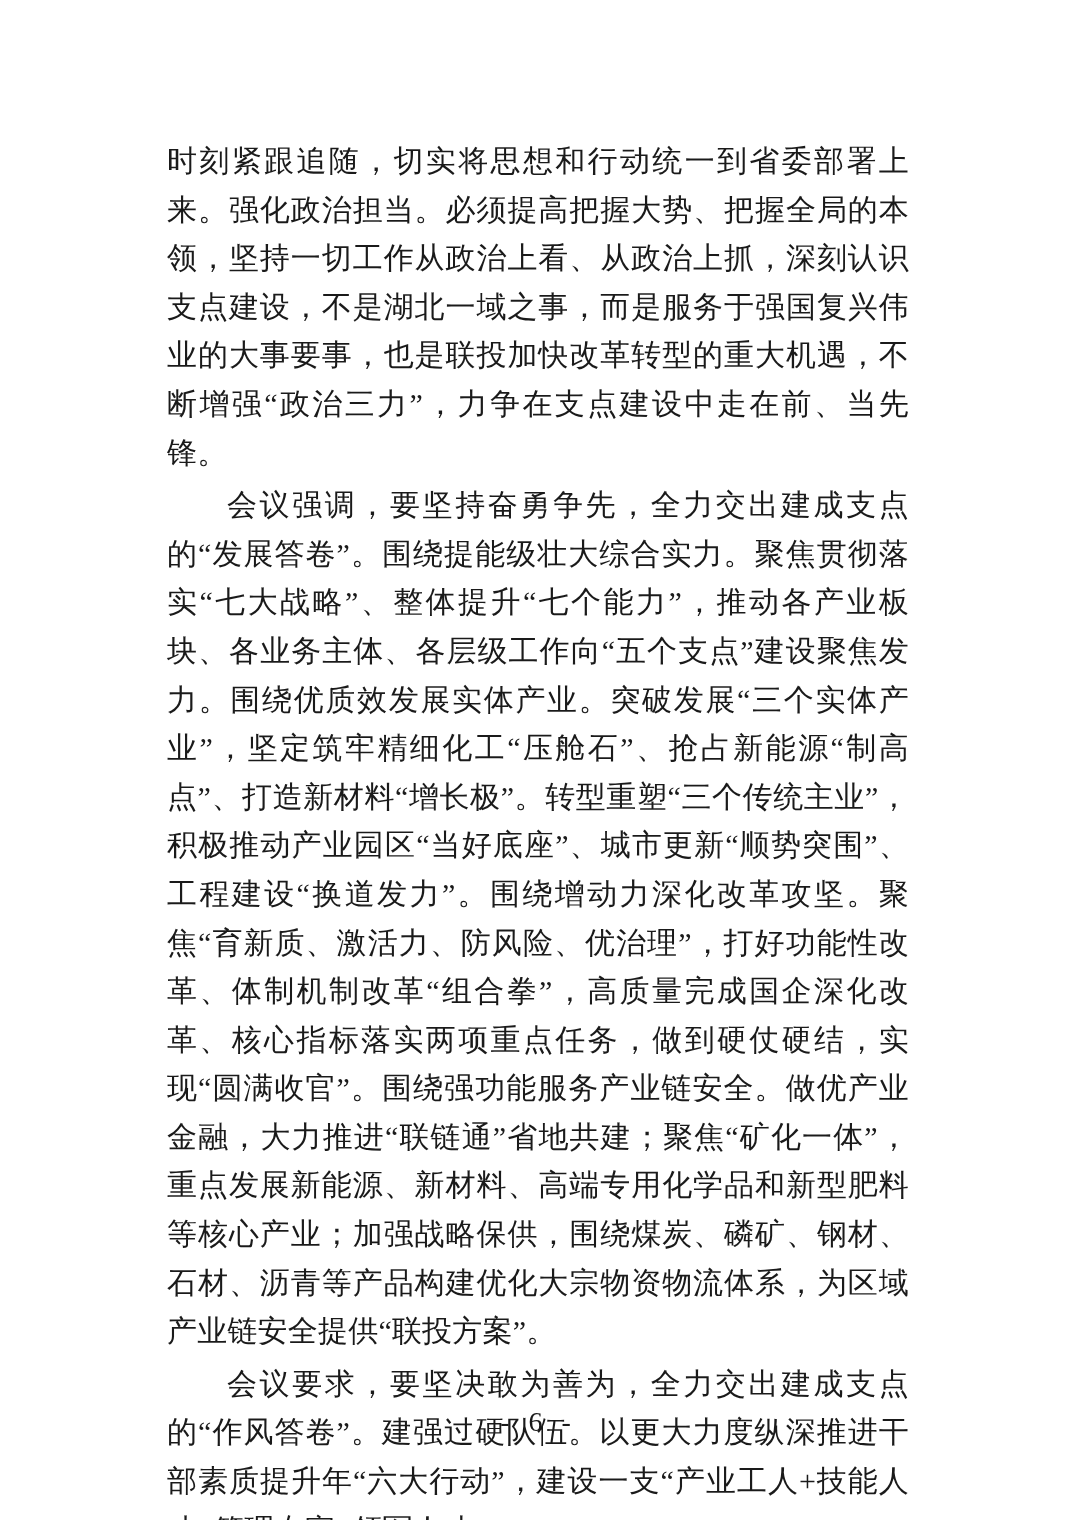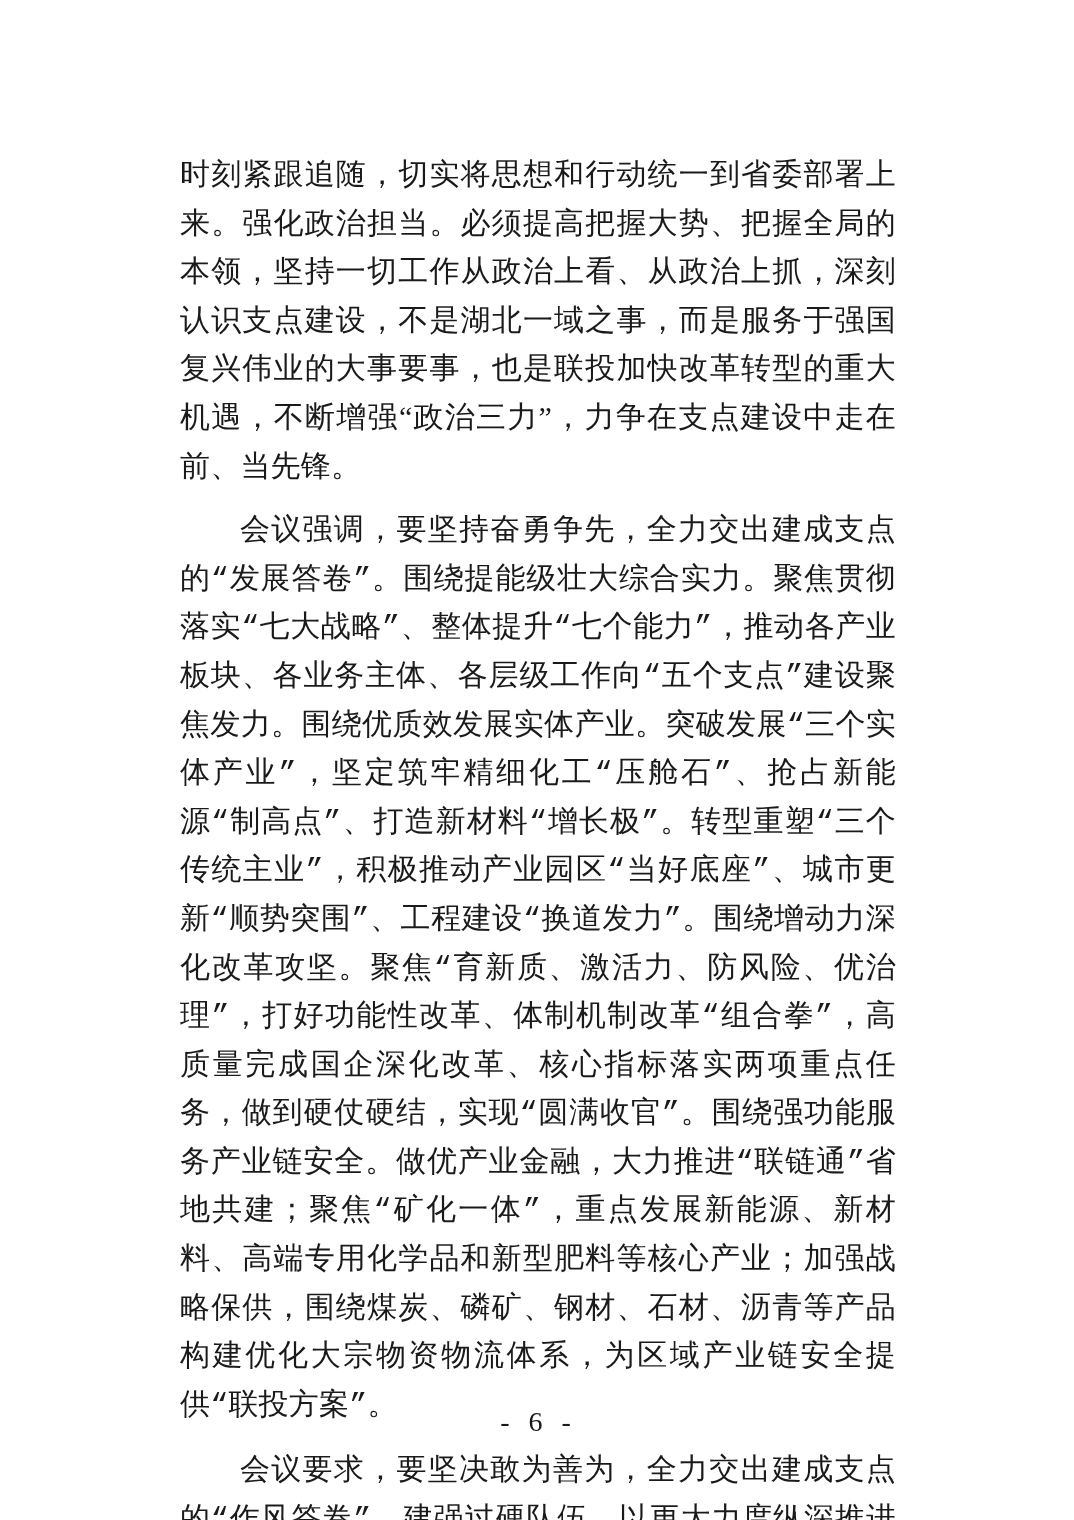--- a/index.html
+++ b/index.html
@@ -21,26 +21,25 @@
     top: 133px;
     width: 750px;
     color: #1a1a1a;
     font-size: 30px;
     line-height: 48.6px;
     text-align: justify;
     text-justify: inter-ideograph;
     letter-spacing: 0.2px;
   }
   .para {
-    margin: 17px;
+    margin: 4px;
     padding: 0;
   }
   .para.indent {
     text-indent: 2em;
-    font-family: Liberation Mono, monospace;
   }
   .footer {
     position: absolute;
     top: 1406px;
     left: 0;
     width: 100%;
     text-align: center;
   }
   .page-number {
     font-size: 28px;

